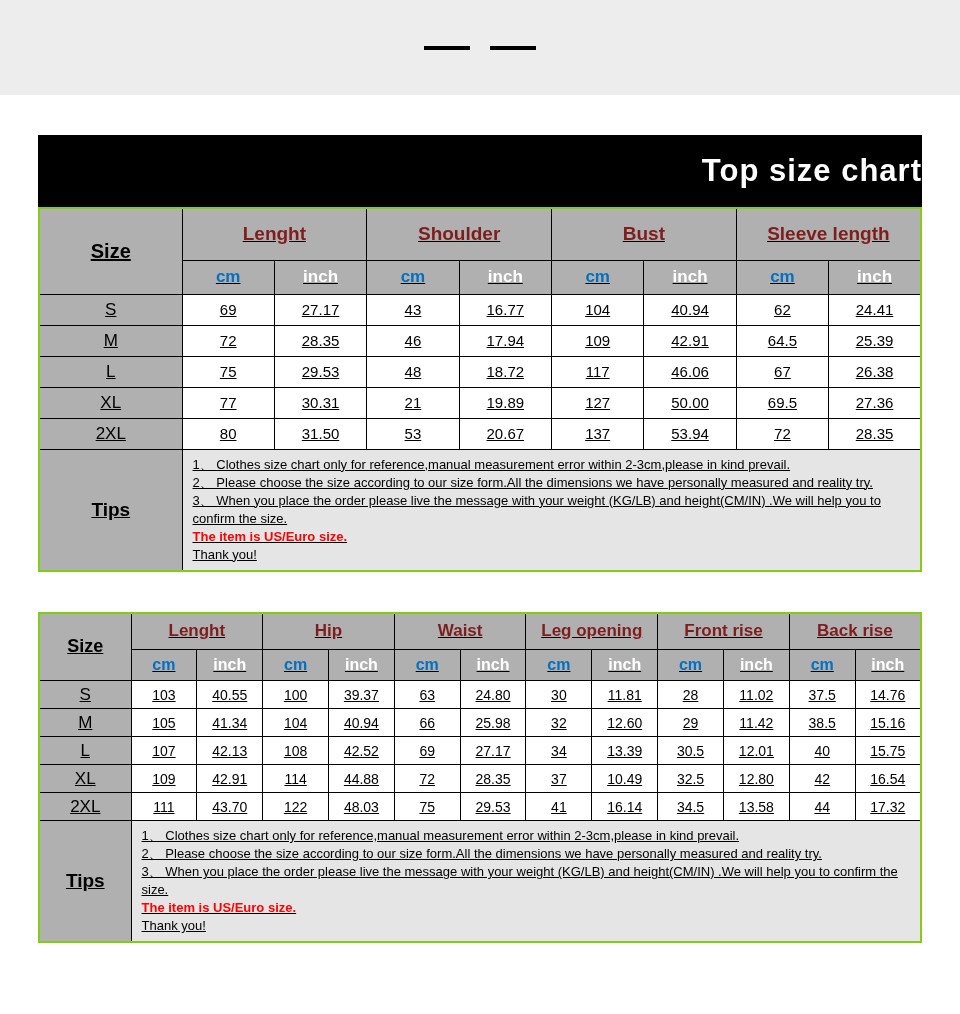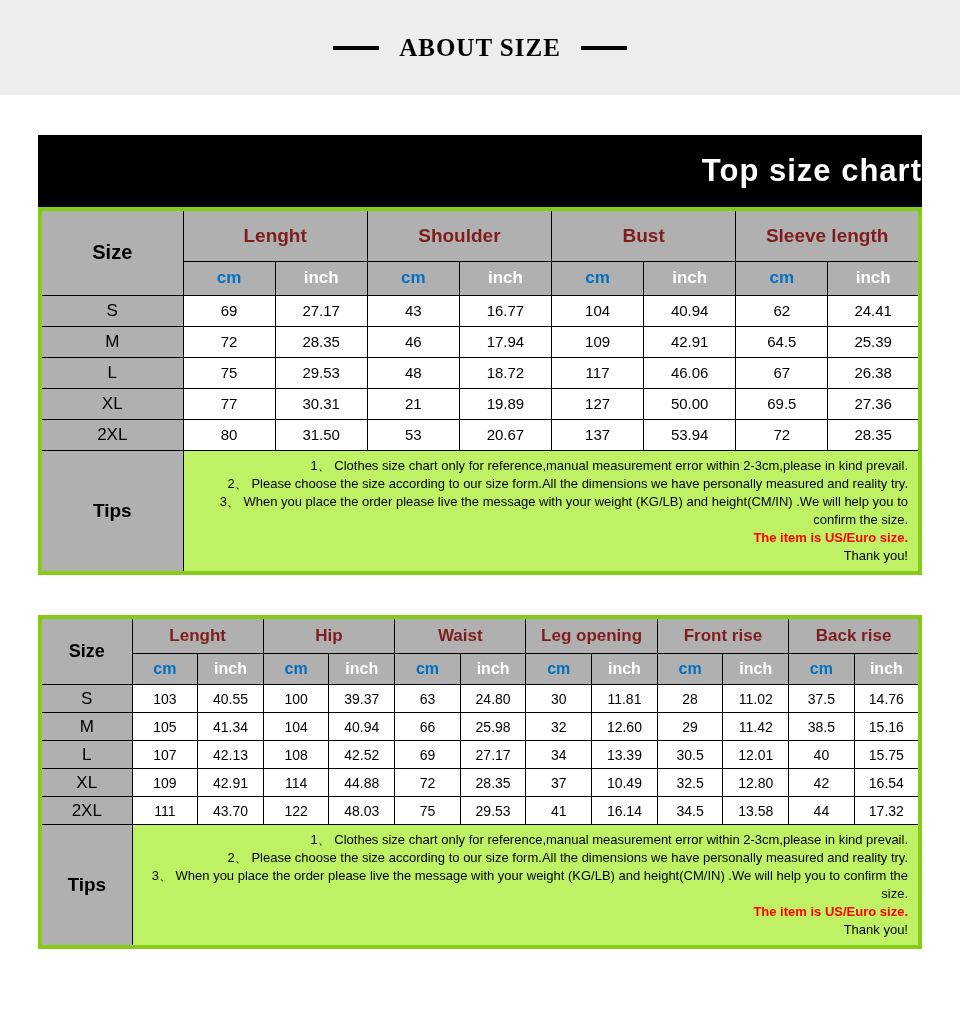--- a/index.html
+++ b/index.html
@@ -38,21 +38,22 @@
     background:#000;color:#fff;text-align:center;
     letter-spacing:1px;
   }
   .t-top-title{height:72px;line-height:72px;font-size:31px;font-weight:600;text-align:right;}
   .t-pants-title{height:54px;line-height:54px;font-size:29px;font-weight:400;}
 
   table.size-table{
     width:100%;
     border-collapse:collapse;
     table-layout:fixed;
-    border:4px solid #84cc16;
+    border:2px solid #84cc16;
+    text-decoration:underline;
   }
   .size-table th,.size-table td{
     border:1px solid #000;
     text-align:center;vertical-align:middle;
     padding:0;
     overflow:hidden;
   }
   .size-table .grp{
     background:var(--header-gray);
     font-weight:bold;color:#7f1d1d;
@@ -74,33 +75,32 @@
   .size-table .unit.inch{color:var(--inch-white);}
   .size-table .size-l{
     background:var(--header-gray);
     font-weight:normal;font-size:17px;
   }
   .size-table .val{background:#fff;}
   .t-top .val{font-size:15px;height:31px;}
   .t-pants .val{font-size:14px;height:28px;}
   .size-table .tips-label{font-size:19px;font-weight:bold;}
   .size-table td.tips{
-    background:#bef264;text-align:right;
+    background:#e5e5e5;text-align:left;
     padding:6px 10px;
     font-size:13px;line-height:18px;
   }
   .tip-line{white-space:normal;}
   .tip-red{color:var(--alert-red);font-weight:bold;}
 </style>
 </head>
 <body>
 
 <div class="about-band">
   <span class="dash-line"></span>
-  <span class="about-title">ABOUT SIZE</span>
   <span class="dash-line"></span>
 </div>
 
 <div class="chart-section">
   <div class="chart-title-bar t-top-title">Top size chart</div>
   <table class="size-table t-top">
       <colgroup>
         <col style="width:143px">
         <col>
         <col>

